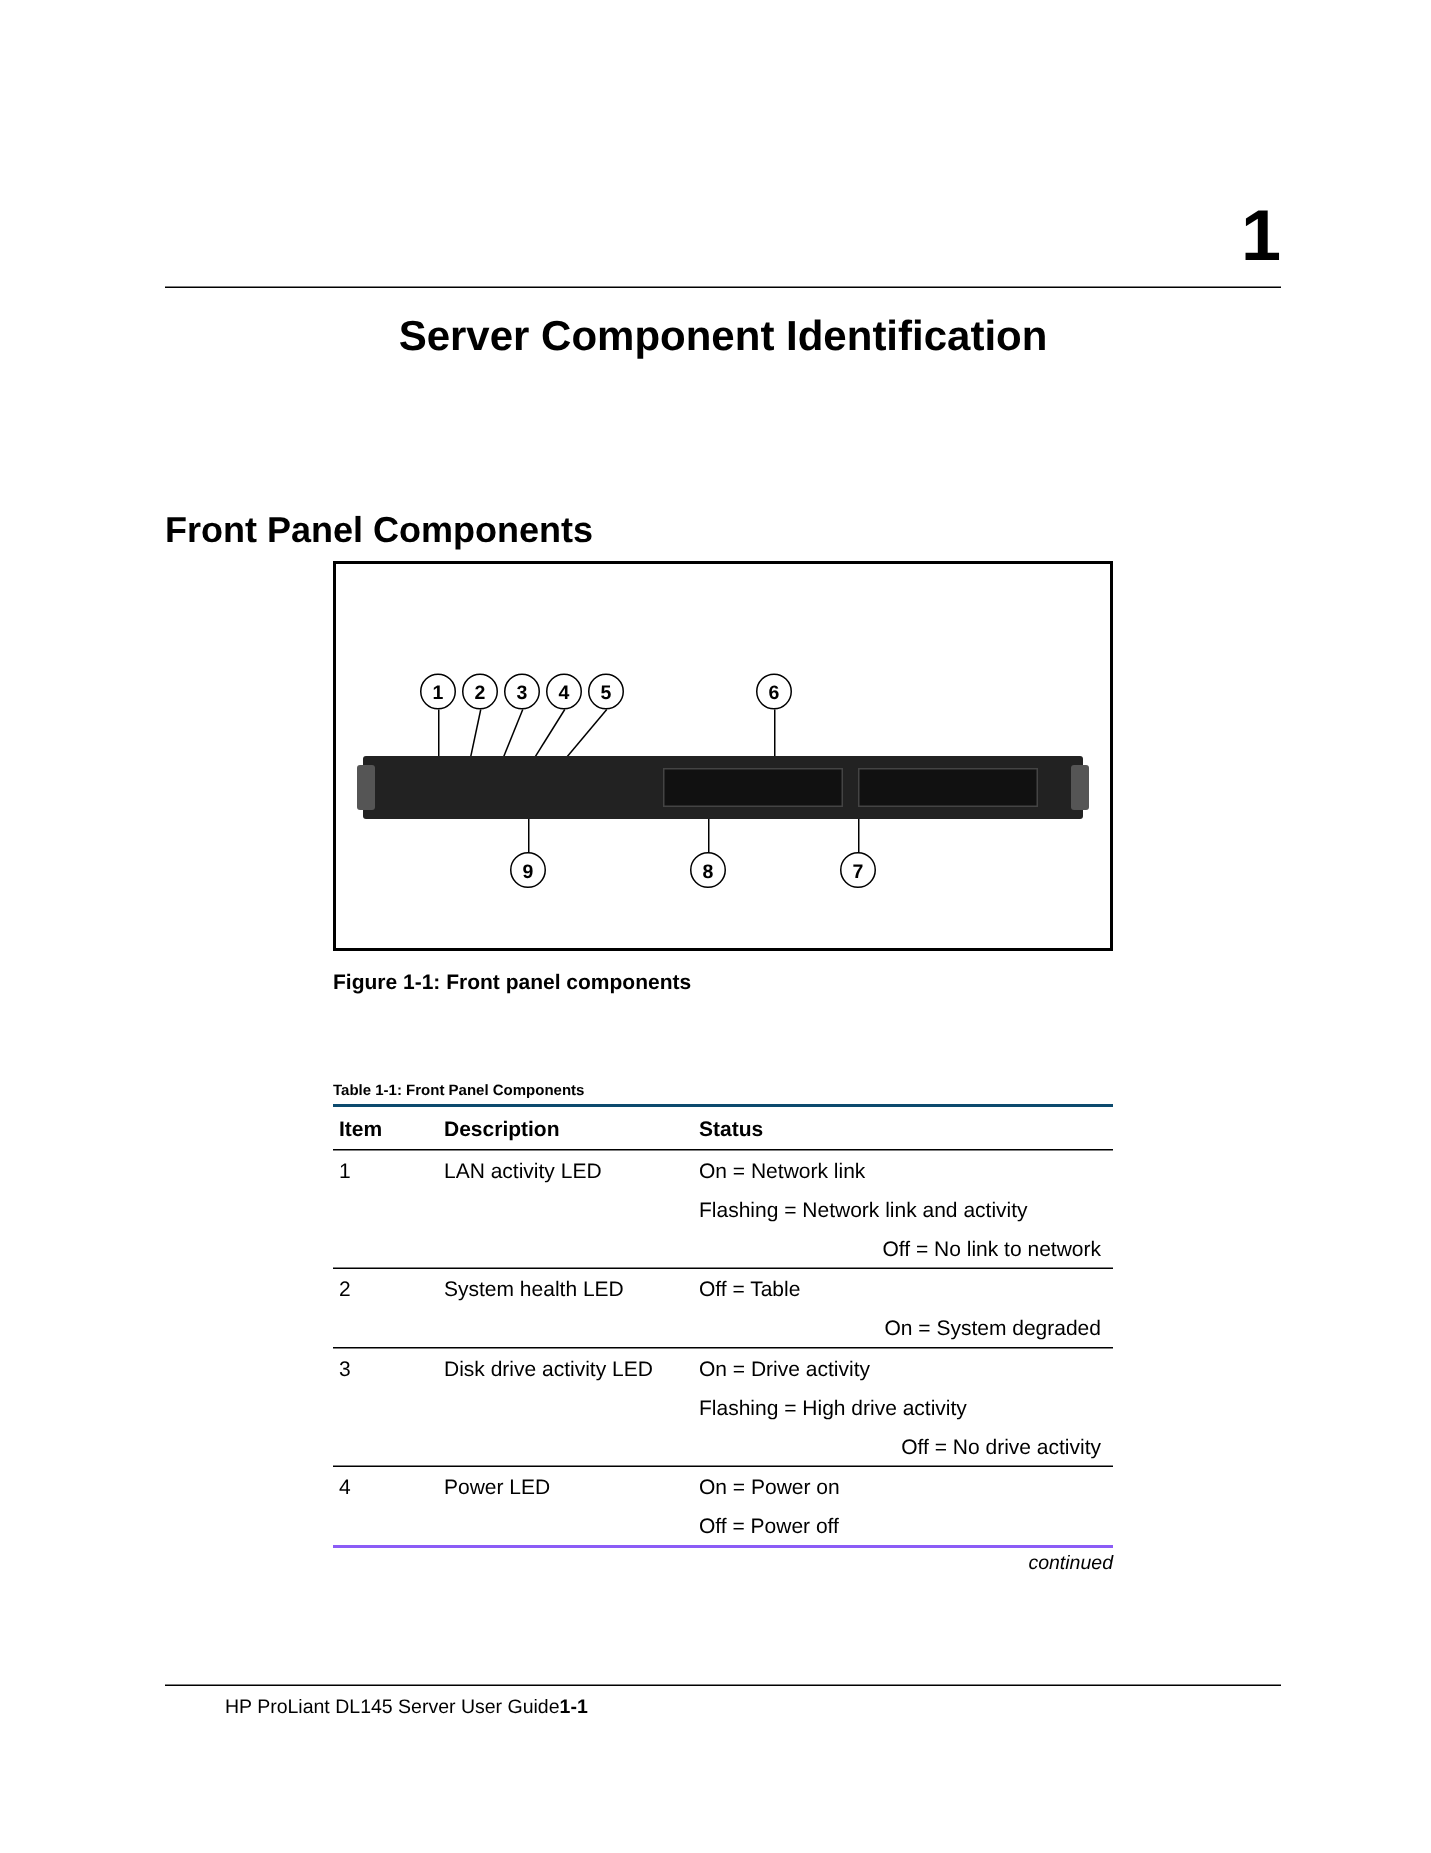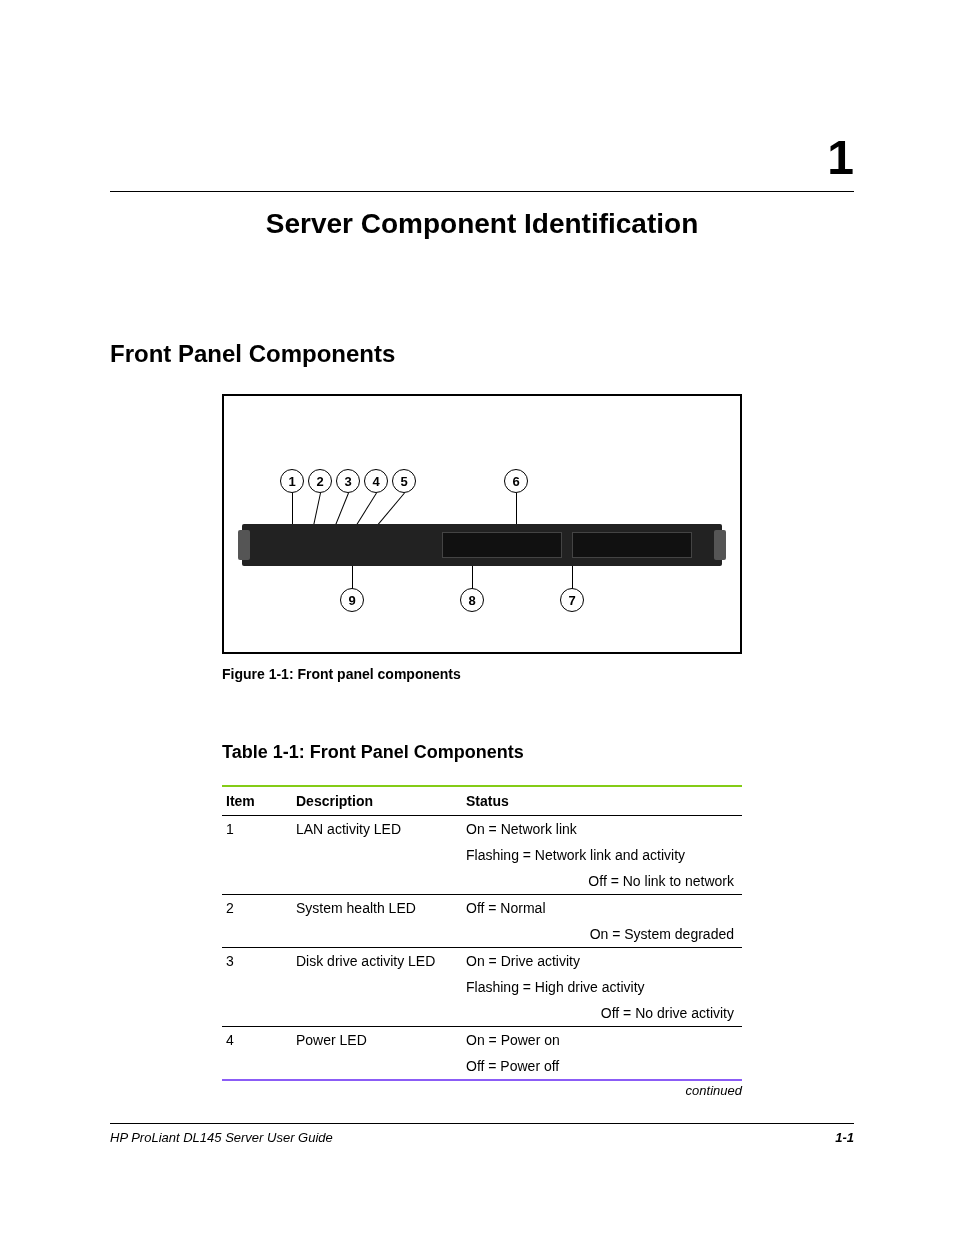--- a/index.html
+++ b/index.html
@@ -28,21 +28,21 @@
   }
   .chapter-title {
     text-align: center;
     font-size: 28px;
     font-weight: bold;
     margin-bottom: 100px;
   }
   .section-title {
     font-size: 24px;
     font-weight: bold;
-    margin-bottom: 26px;
+    margin-bottom: 6px;
   }
   .figure-area {
     margin-left: 112px;
     width: 520px;
   }
   .figure-box {
     border: 2px solid #000;
     height: 260px;
     position: relative;
     background: #fff;
@@ -87,31 +87,31 @@
     position: absolute;
     background: #000;
     width: 1px;
   }
   .figure-caption {
     font-size: 14px;
     font-weight: bold;
     margin-bottom: 60px;
   }
   .table-title {
-    font-size: 18px;
-    font-weight: bold;
-    margin-bottom: 22px;
+    font-size: 10px;
+    font-weight: bold;
+    margin-bottom: 3px;
   }
   .comp-table {
     width: 100%;
     border-collapse: collapse;
     font-size: 14px;
   }
   .comp-table thead tr {
-    border-top: 2px solid #84cc16;
+    border-top: 2px solid #0c4a6e;
     border-bottom: 1px solid #000;
   }
   .comp-table th {
     text-align: left;
     font-weight: bold;
     padding: 6px 8px 6px 4px;
   }
   .comp-table td {
     padding: 5px 8px 5px 4px;
     vertical-align: top;
@@ -131,23 +131,23 @@
     left: 110px; right: 100px;
     bottom: 90px;
   }
   .footer-rule {
     border: none;
     border-top: 1px solid #000;
     margin-bottom: 6px;
   }
   .footer-line {
     display: flex;
-    justify-content: space-between;
+    justify-content: flex-start;
     font-size: 13px;
-    font-style: italic;
+    margin-left: 40px;
   }
   .footer-line .pnum { font-weight: bold; }
 </style>
 </head>
 <body>
 
 <div class="page">
   <div class="chapter-num">1</div>
   <hr class="chapter-rule">
   <div class="chapter-title">Server Component Identification</div>
@@ -210,21 +210,21 @@
         </tr>
         <tr class="group-sep">
           <td></td>
             <td></td>
           <td>Off = No link to network</td>
         </tr>
 
         <tr>
           <td>2</td>
           <td>System health LED</td>
-          <td>Off = Normal</td>
+          <td>Off = Table</td>
         </tr>
         <tr class="group-sep">
           <td></td>
             <td></td>
           <td>On = System degraded</td>
         </tr>
 
         <tr>
           <td>3</td>
           <td>Disk drive activity LED</td>

